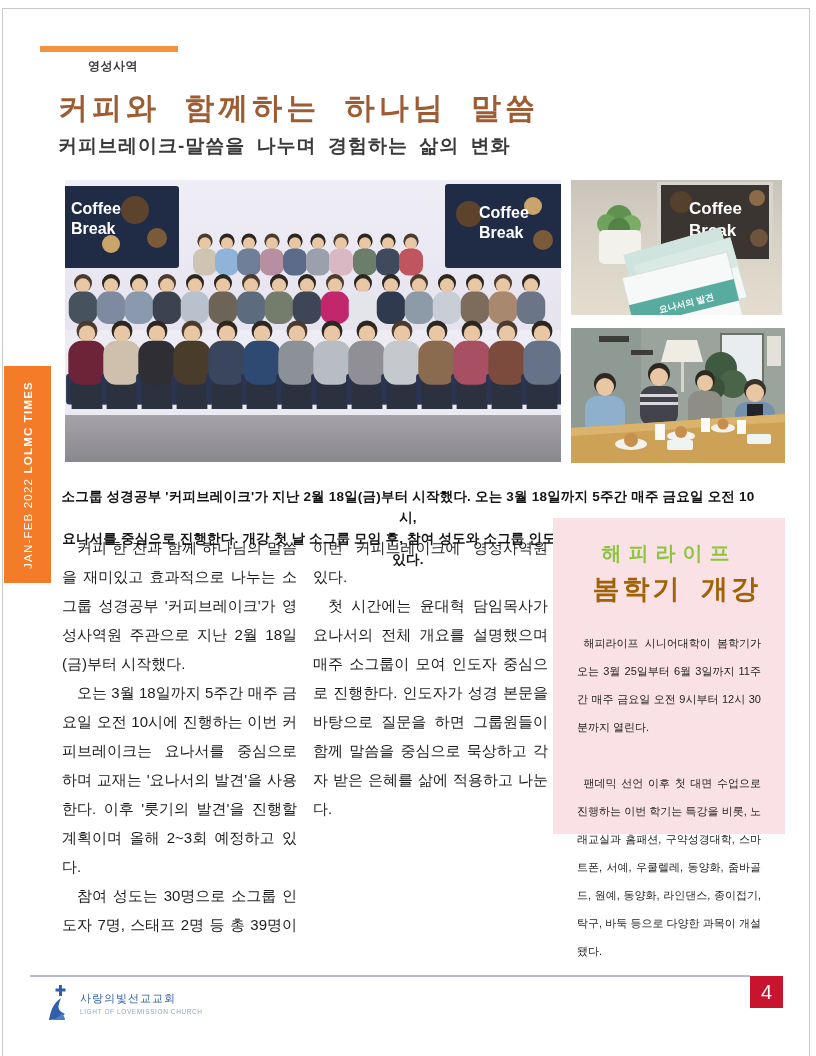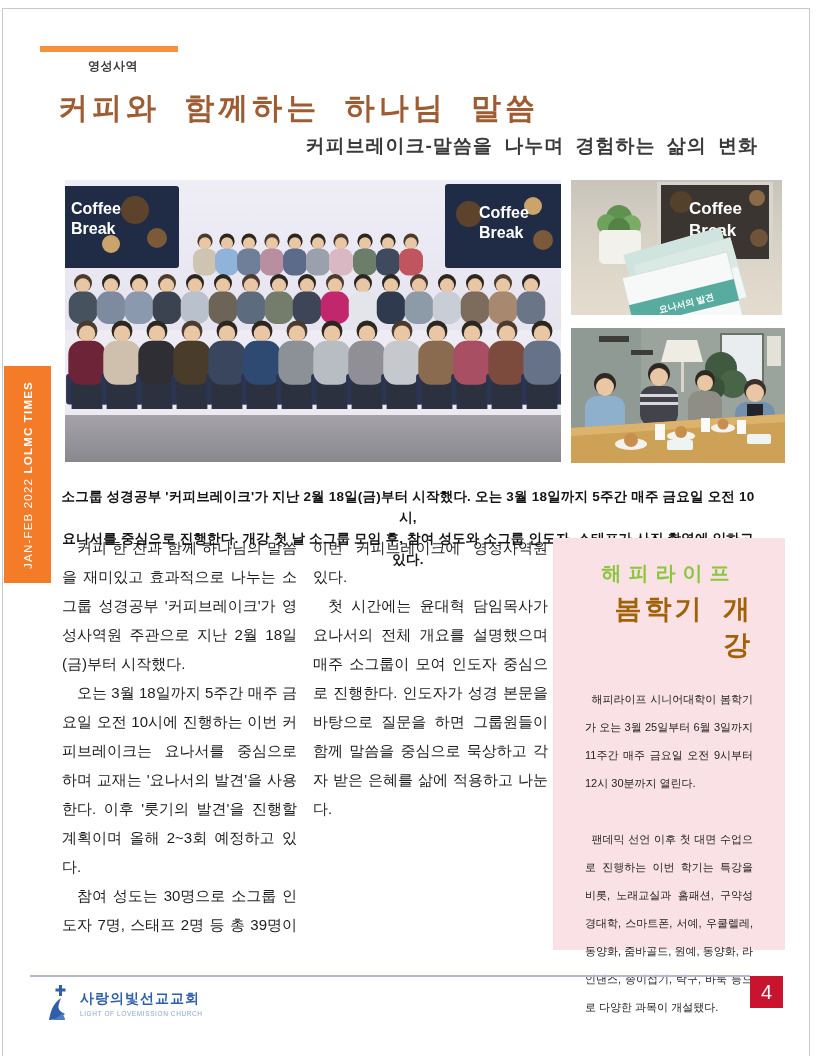--- a/index.html
+++ b/index.html
@@ -7,56 +7,56 @@
     width:816px;height:1056px;position:relative;background:#ffffff;
     font-family:"Liberation Sans","DejaVu Sans",sans-serif;color:#1b1b1b;
     overflow:hidden;
   }
   .frame{position:absolute;left:2px;top:8px;width:806px;height:1047px;
     border-top:1px solid #c9c9c9;border-left:1px solid #c9c9c9;border-right:1px solid #c9c9c9;}
   .top-rule{position:absolute;left:40px;top:46px;width:138px;height:6px;background:#f6913e;}
   .section-tag{position:absolute;left:88px;top:58px;font-size:12px;font-weight:bold;color:#3a3a3a;letter-spacing:.5px;}
   .title{position:absolute;left:58px;top:88px;width:700px;text-align:left;
     font-size:30px;font-weight:bold;color:#9e5c33;letter-spacing:4px;word-spacing:12px;}
-  .subtitle{position:absolute;left:58px;top:133px;width:700px;text-align:right;
+  .subtitle{position:absolute;left:58px;top:133px;width:700px;text-align:left;
     font-size:19px;font-weight:bold;color:#3a3a3a;letter-spacing:1px;word-spacing:5px;}
 
   .photo{position:absolute;overflow:hidden;background:#fca5a5;}
   .photo-main{left:65px;top:180px;width:496px;height:282px;}
   .photo-tr{left:571px;top:180px;width:211px;height:135px;}
   .photo-br{left:571px;top:328px;width:214px;height:135px;}
   .photo svg{display:block;}
 
   .caption{position:absolute;left:60px;top:474px;width:696px;text-align:center;
     font-size:13.5px;font-weight:bold;line-height:21px;color:#141414;letter-spacing:.2px;margin-top:12px;}
 
   .article{position:absolute;left:62px;top:533px;width:486px;height:430px;
     column-count:2;column-gap:16px;column-fill:auto;
     font-size:15px;line-height:29px;text-align:justify;color:#1c1c1c;overflow:hidden;}
   .article p{margin:0;text-indent:1em;}
   .article p.gap{}
 
-  .happy-box{position:absolute;left:553px;top:538px;width:232px;height:412px;
-    background:#f9e1e5;box-sizing:border-box;padding:22px 32px 16px;}
+  .happy-box{position:absolute;left:553px;top:518px;width:232px;height:316px;
+    background:#f9e1e5;box-sizing:border-box;padding:22px 24px 16px;}
   .hb-t1{text-align:center;font-size:20px;font-weight:bold;color:#8cc63e;letter-spacing:7px;}
   .hb-t2{text-align:right;font-size:27px;font-weight:bold;color:#a16207;letter-spacing:3px;word-spacing:8px;margin-top:4px;}
   .hb-body{margin-top:22px;font-size:11px;line-height:28px;color:#232323;text-align:justify;}
   .hb-body p{margin:0;text-indent:.6em;}
   .hb-body p.gap{margin-top:28px;}
 
   .edition-bar{position:absolute;left:4px;top:366px;width:47px;height:217px;background:#f47c28;
     display:flex;align-items:center;justify-content:center;}
   .edition-bar .vtext{writing-mode:vertical-rl;transform:rotate(180deg);
     color:#ffffff;font-size:11.5px;letter-spacing:1.2px;white-space:nowrap;}
   .edition-bar .strong{font-weight:bold;}
 
   .footer-line{position:absolute;left:30px;top:975px;width:720px;border-top:2px solid #b7b7d2;}
   .logo{position:absolute;left:44px;top:985px;display:flex;align-items:center;}
   .logo .mark{width:28px;height:36px;margin-right:8px;}
-  .logo .ko{font-size:14px;font-weight:bold;color:#2e5fa8;letter-spacing:1px;}
+  .logo .ko{font-size:11px;font-weight:normal;color:#2e5fa8;letter-spacing:1px;}
   .logo .en{font-size:6.5px;color:#8aa6cd;letter-spacing:.6px;margin-top:2px;}
   .page-num{position:absolute;left:750px;top:976px;width:33px;height:32px;background:#c8142e;
     color:#ffffff;font-size:20px;display:flex;align-items:center;justify-content:center;}
 </style>
 </head>
 <body>
 
 <div class="frame"></div>
 
 <div class="top-rule"></div>

